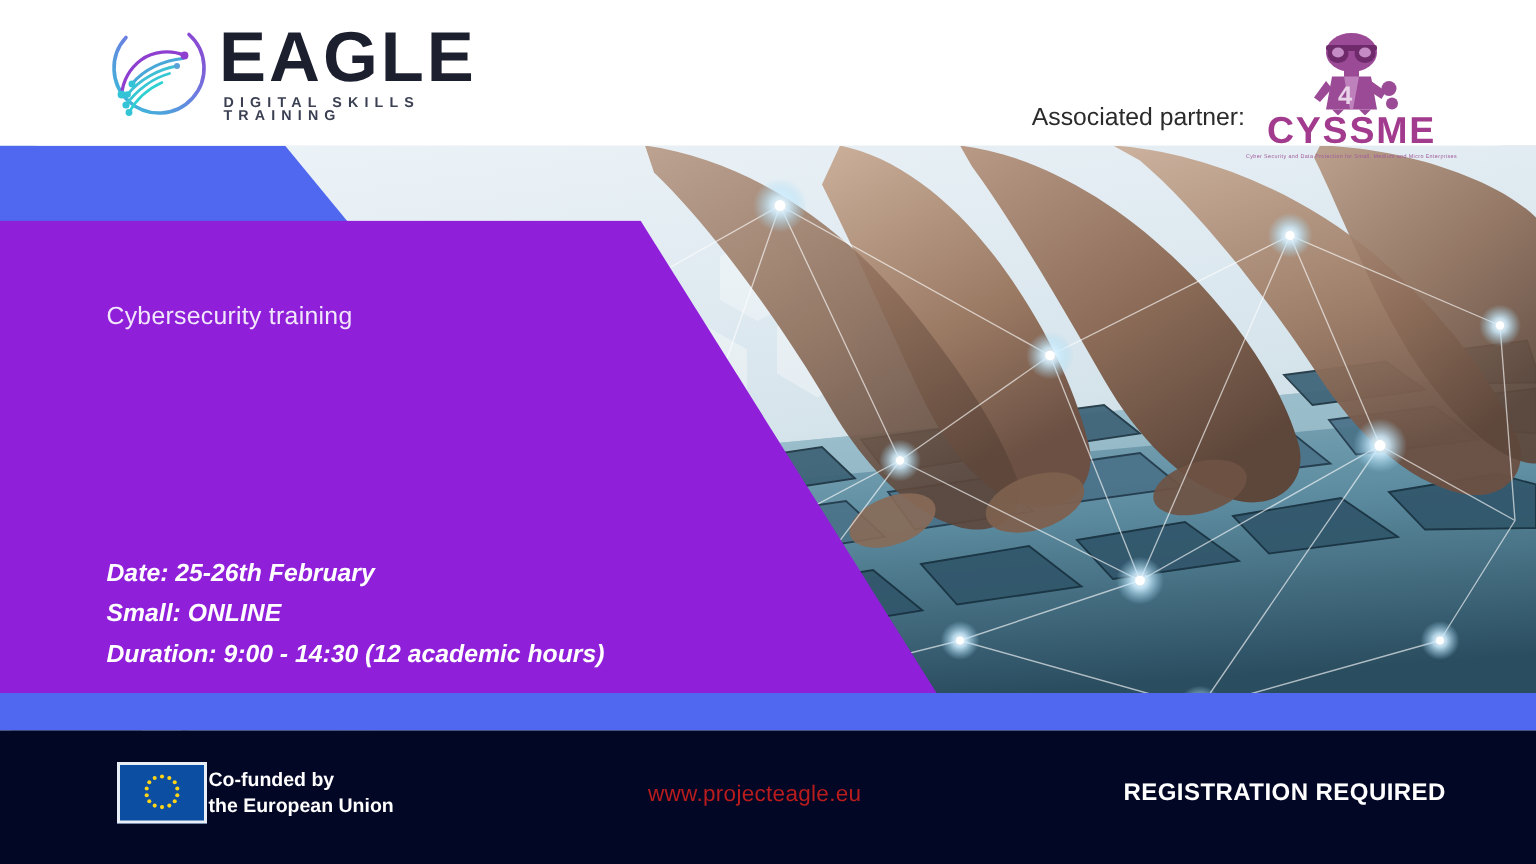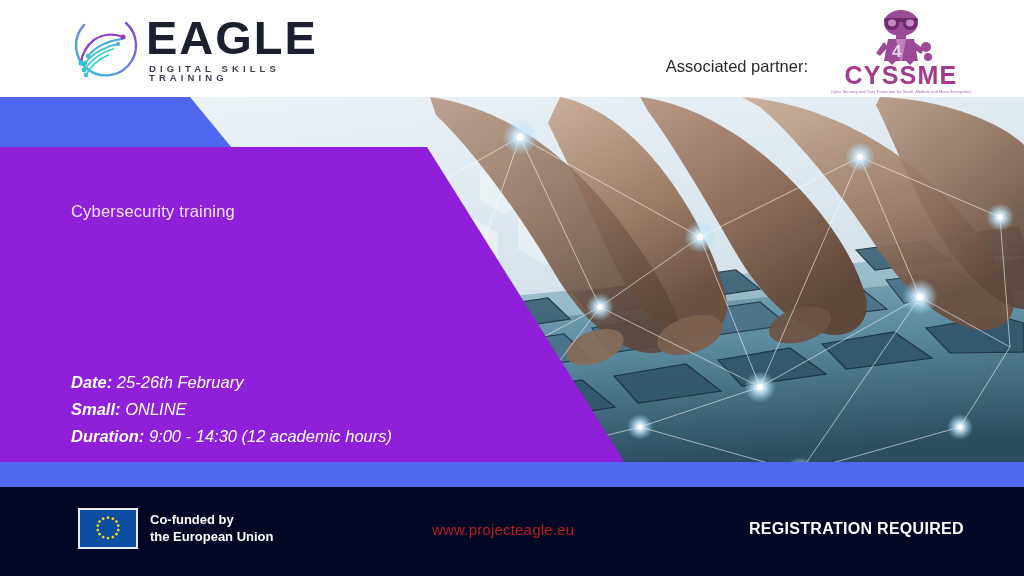--- a/index.html
+++ b/index.html
@@ -52,25 +52,24 @@
     font-size: 9.5px;
     font-weight: 600;
     letter-spacing: 4.1px;
     color: #3a3f52;
     margin-top: 3px;
     padding-left: 3px;
   }
 
   .partner-wrap {
     position: absolute;
-    right: 52px; top: 8px;
+    right: 52px; top: 20px;
     height: 90px;
     display: flex;
     align-items: center;
-    gap: 22px;
   }
   .partner-label {
     font-size: 16.5px;
     color: #2b2b2b;
     white-space: nowrap;
     padding-top: 26px;
   }
   .cyssme-logo {
     position: relative;
     width: 142px; height: 88px;
@@ -164,37 +163,37 @@
   .meta {
     position: absolute;
     left: 0; top: 222px;
     width: 430px;
     font-size: 16.5px;
     font-style: italic;
     line-height: 1.63;
     color: #ffffff;
   }
   .meta .k { font-weight: 700; }
-  .meta .v { font-weight: 400; }
+  .meta .v { font-weight: 700; }
   .meta-row { white-space: nowrap; }
 
   
   .footer {
     position: absolute;
     left: 0; top: 487px;
     width: 1024px; height: 89px;
     background: #030726;
     z-index: 30;
   }
   .eu-block {
     position: absolute;
     left: 78px; top: 508px;
     display: flex;
     align-items: center;
-    gap: 12px;
+    gap: 1px;
     z-index: 32;
   }
   .eu-flag {
     width: 60px; height: 41px;
     background: #0b4ea2;
     border: 2px solid #e9edf5;
     display: block;
     position: relative;
   }
   .eu-text {

